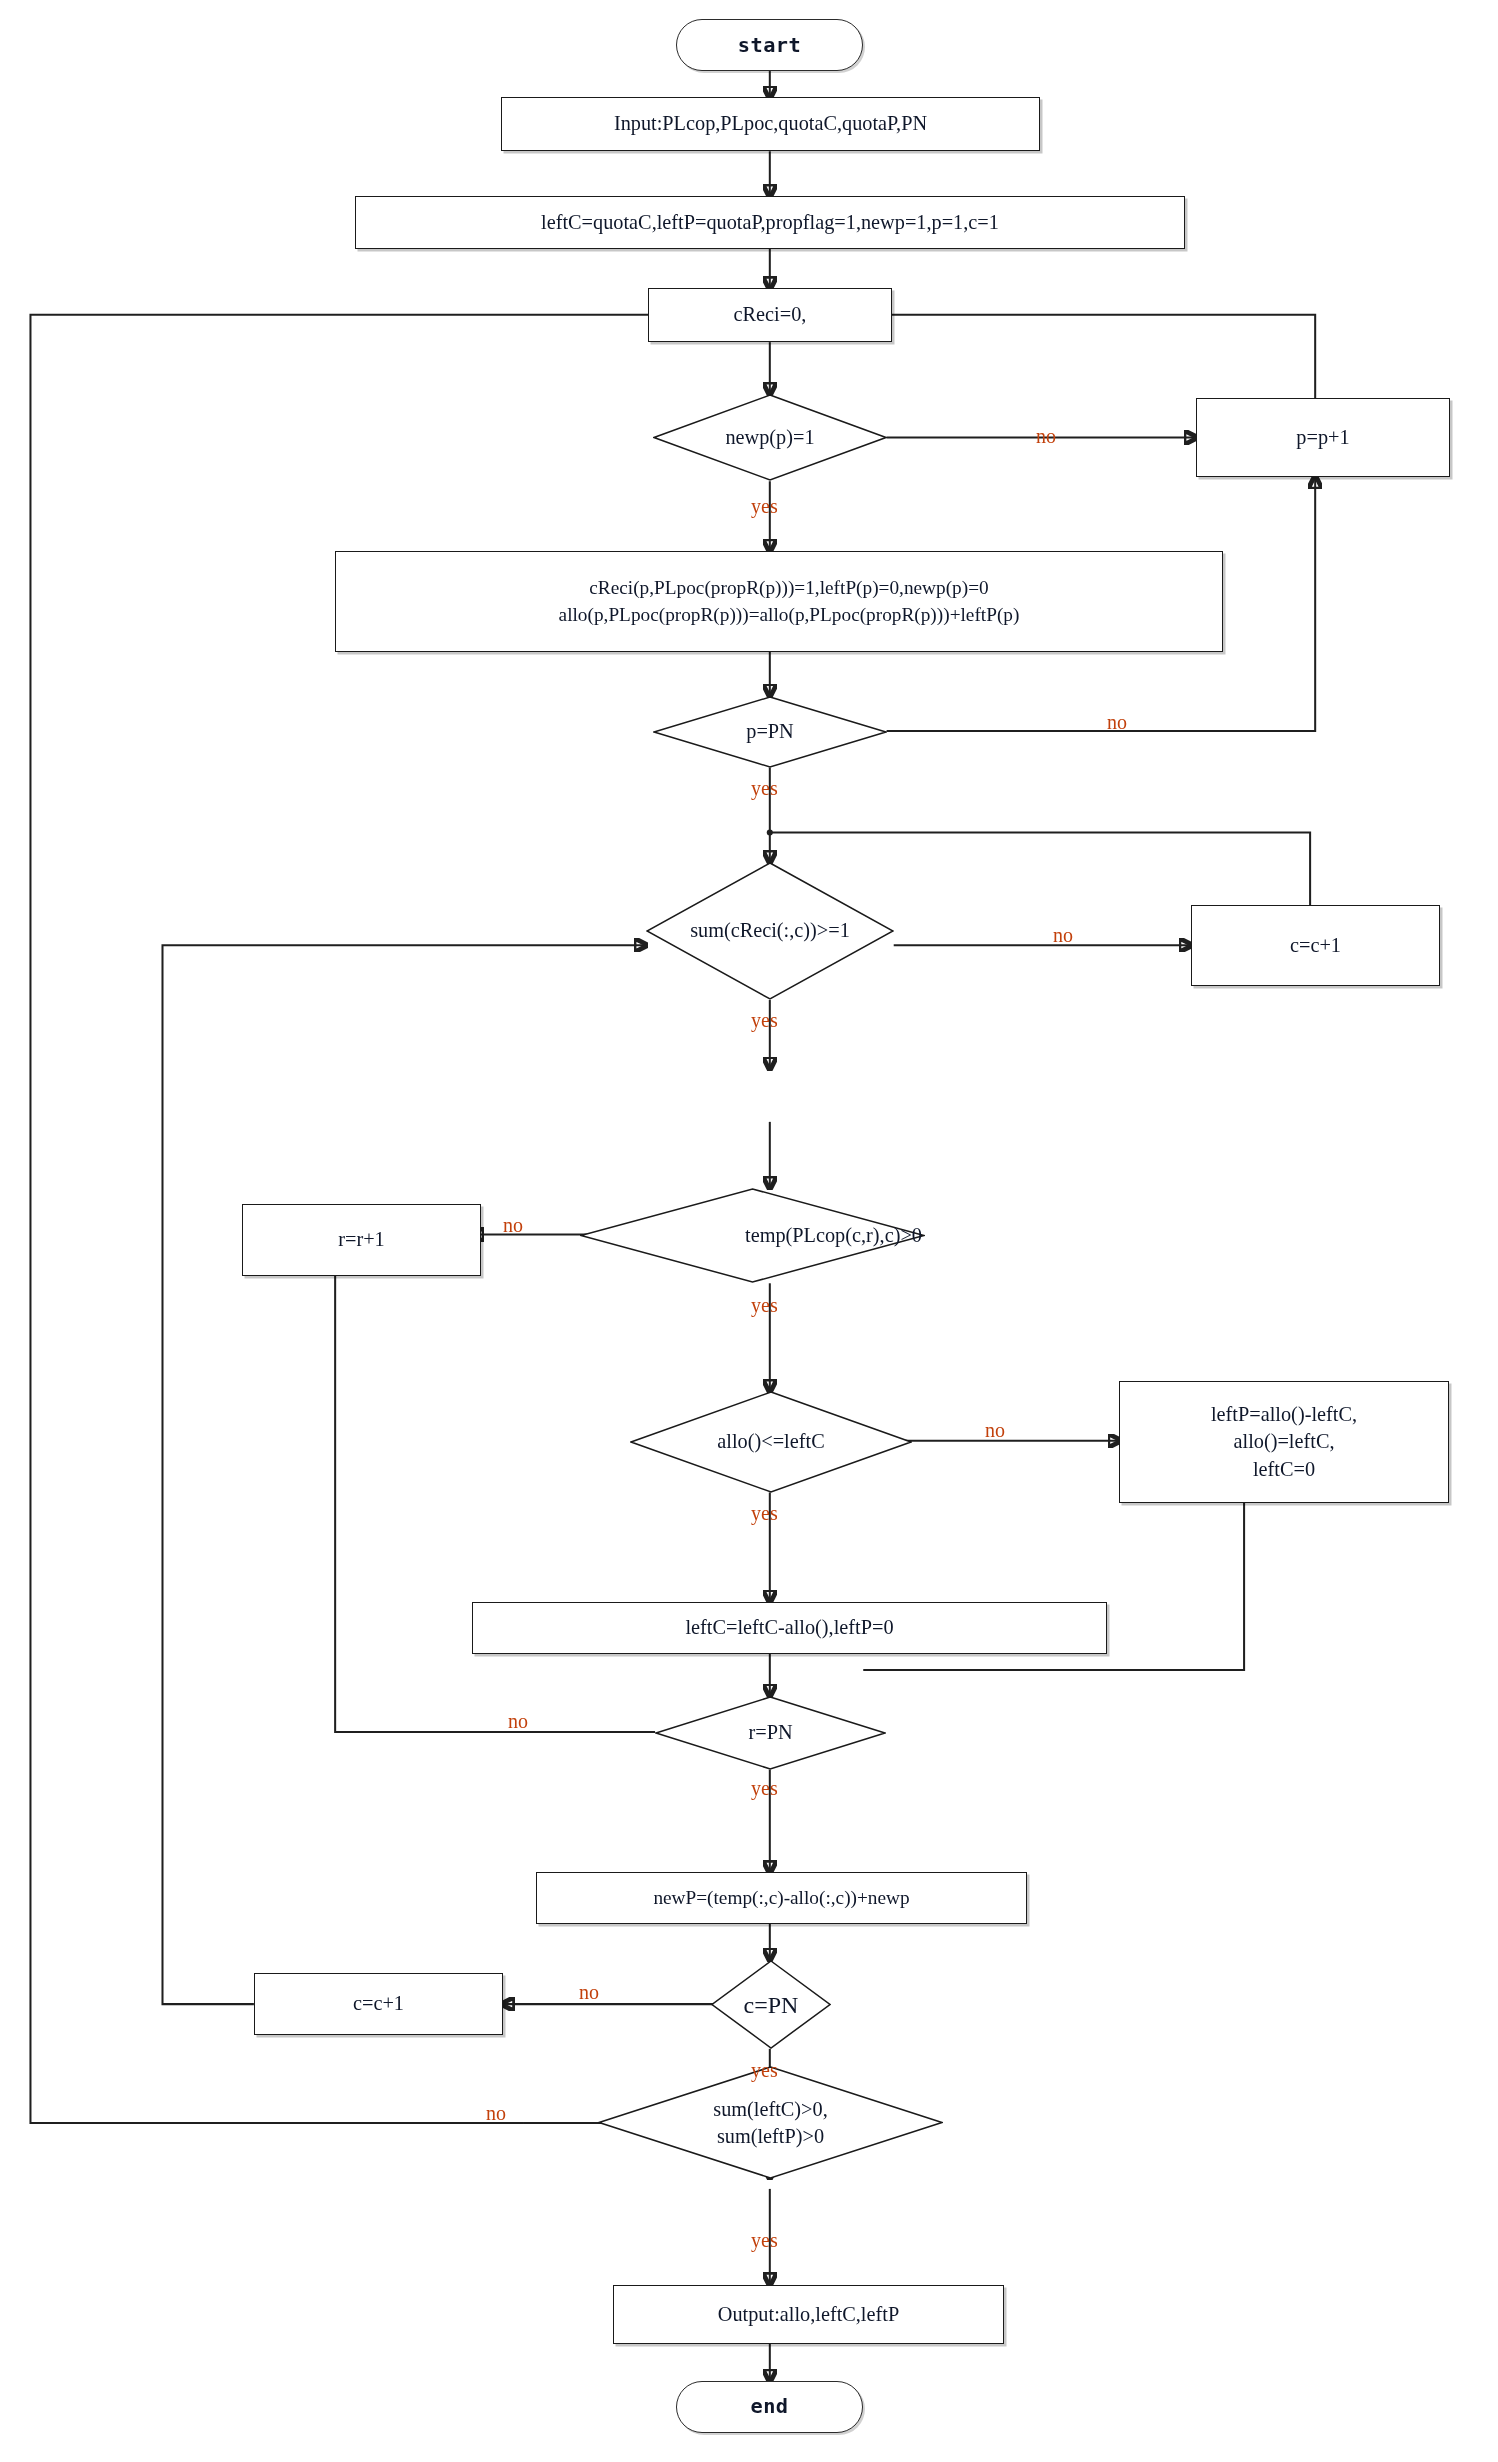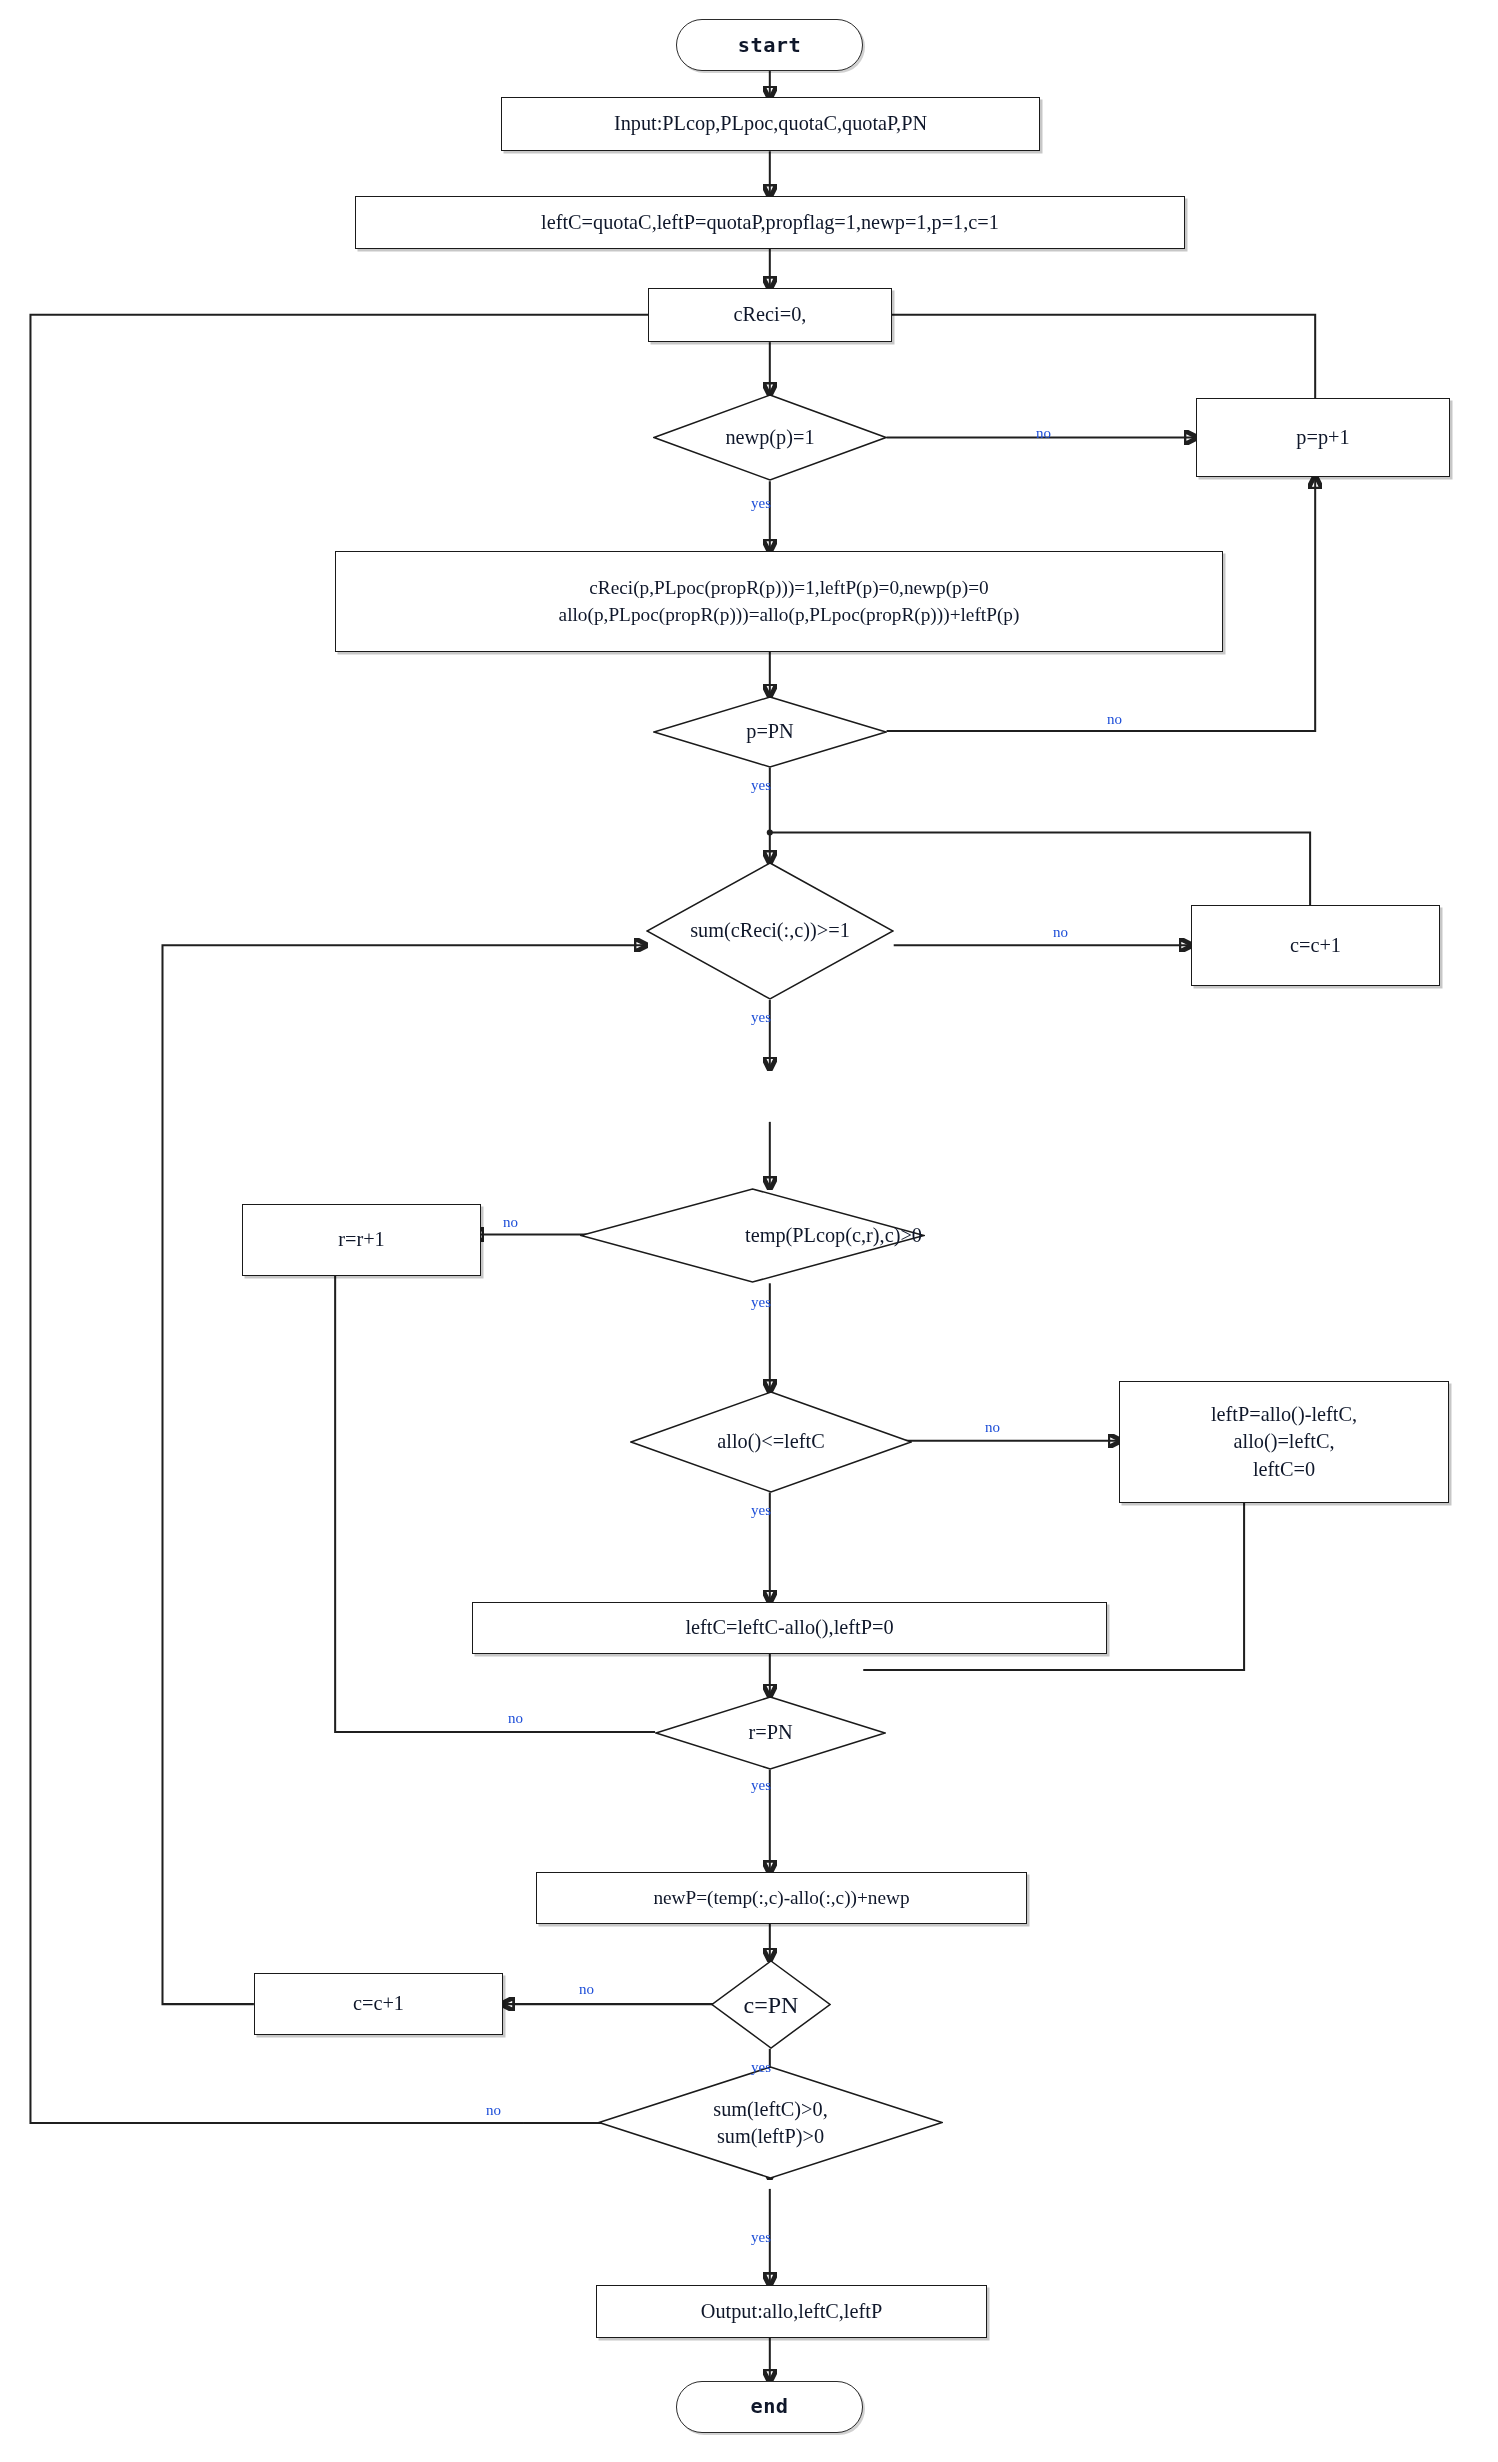--- a/index.html
+++ b/index.html
@@ -60,22 +60,22 @@
     height: 100%;
   }
   .decision .dia-label {
     position: relative;
     z-index: 2;
     padding: 0 3px;
   }
   
   .edge-label {
     position: absolute;
-    font-size: 15px;
-    color: #1d4ed8;
+    font-size: 20px;
+    color: #c2410c;
     background: transparent;
     white-space: nowrap;
   }
   
   #edges {
     position: absolute;
     left: 0; top: 0;
     width: 1499px;
     height: 2462px;
     pointer-events: none;
@@ -261,21 +261,21 @@
   </div>
 
   <div class="node decision multiline" style="left:598px; top:2066px; width:345px; height:113px;">
     <svg class="dia-svg" viewBox="0 0 680 222" preserveAspectRatio="none">
       <polygon points="340,2 678,111 340,220 2,111" fill="#ffffff" stroke="#1a1a1a" stroke-width="3"></polygon>
     </svg>
     <span class="dia-label" style="white-space:pre-line; line-height:1.3;">sum(leftC)&gt;0,
 sum(leftP)&gt;0</span>
   </div>
 
-  <div class="node process" style="left:596px; top:2285px; width:391px; height:53px;">
+  <div class="node process" style="left:613px; top:2285px; width:391px; height:59px;">
     <span>Output:allo,leftC,leftP</span>
   </div>
 
   <div class="node terminator" style="left:676px; top:2381px; width:187px; height:52px;">
     <span>end</span>
   </div>
 
   <div class="edge-label" style="left:1036px; top:425px;">no</div>
   <div class="edge-label" style="left:751px; top:495px;">yes</div>
 

